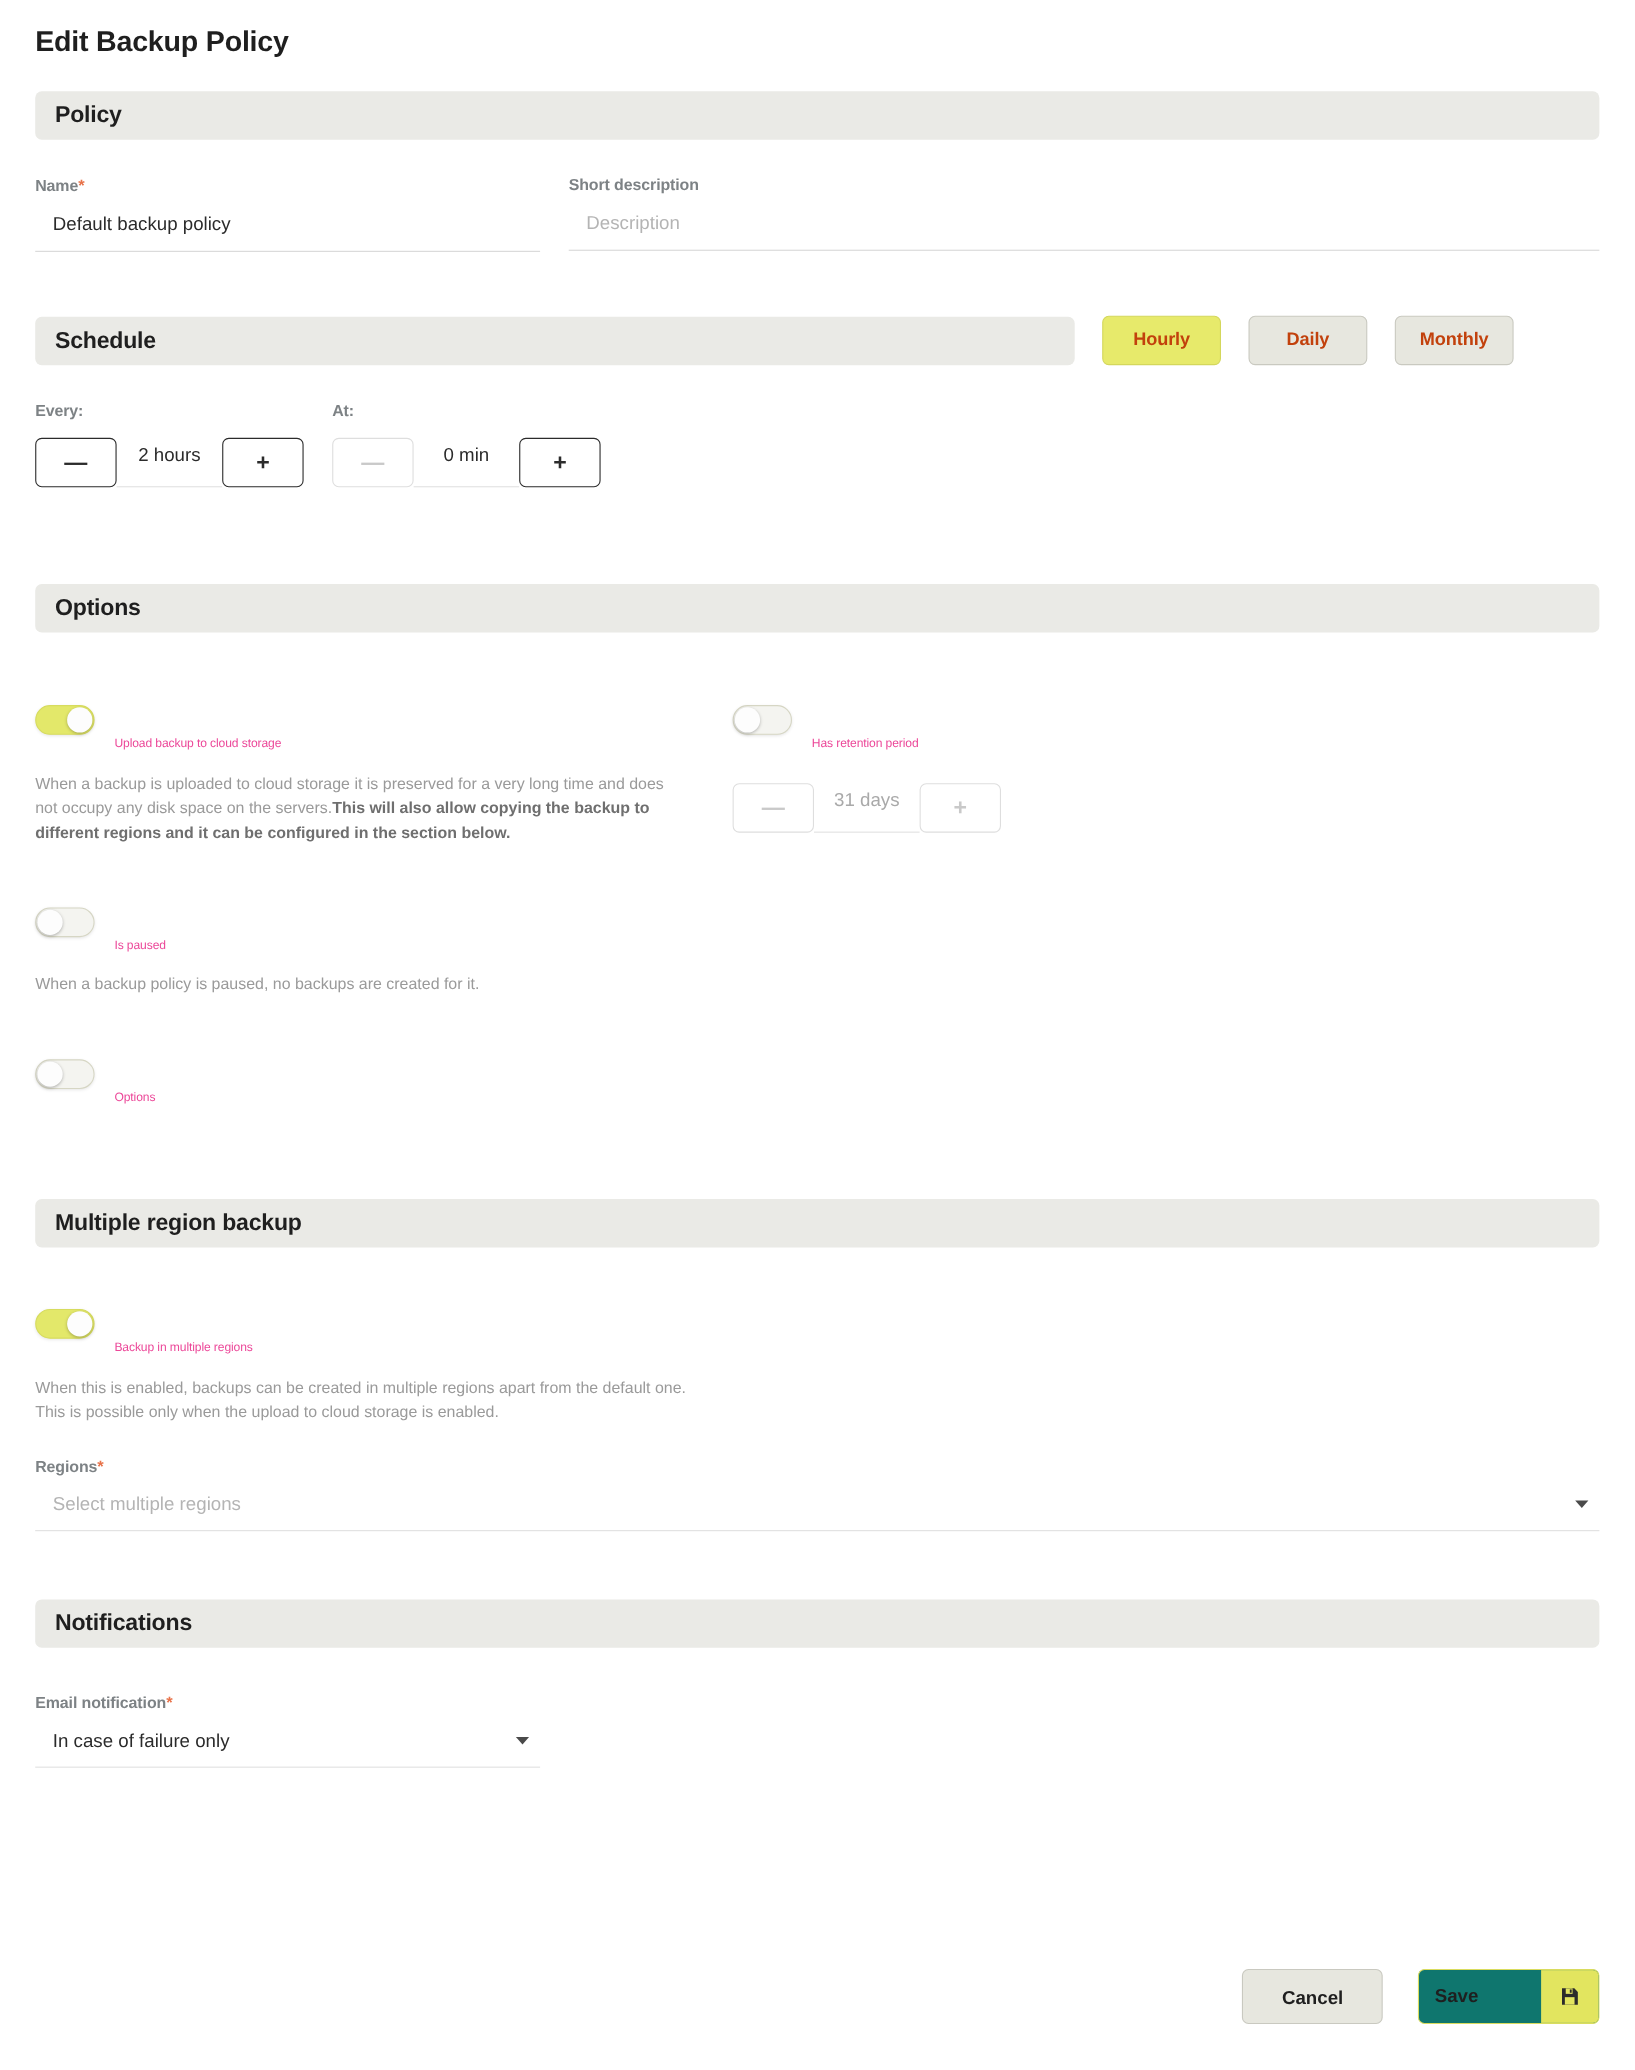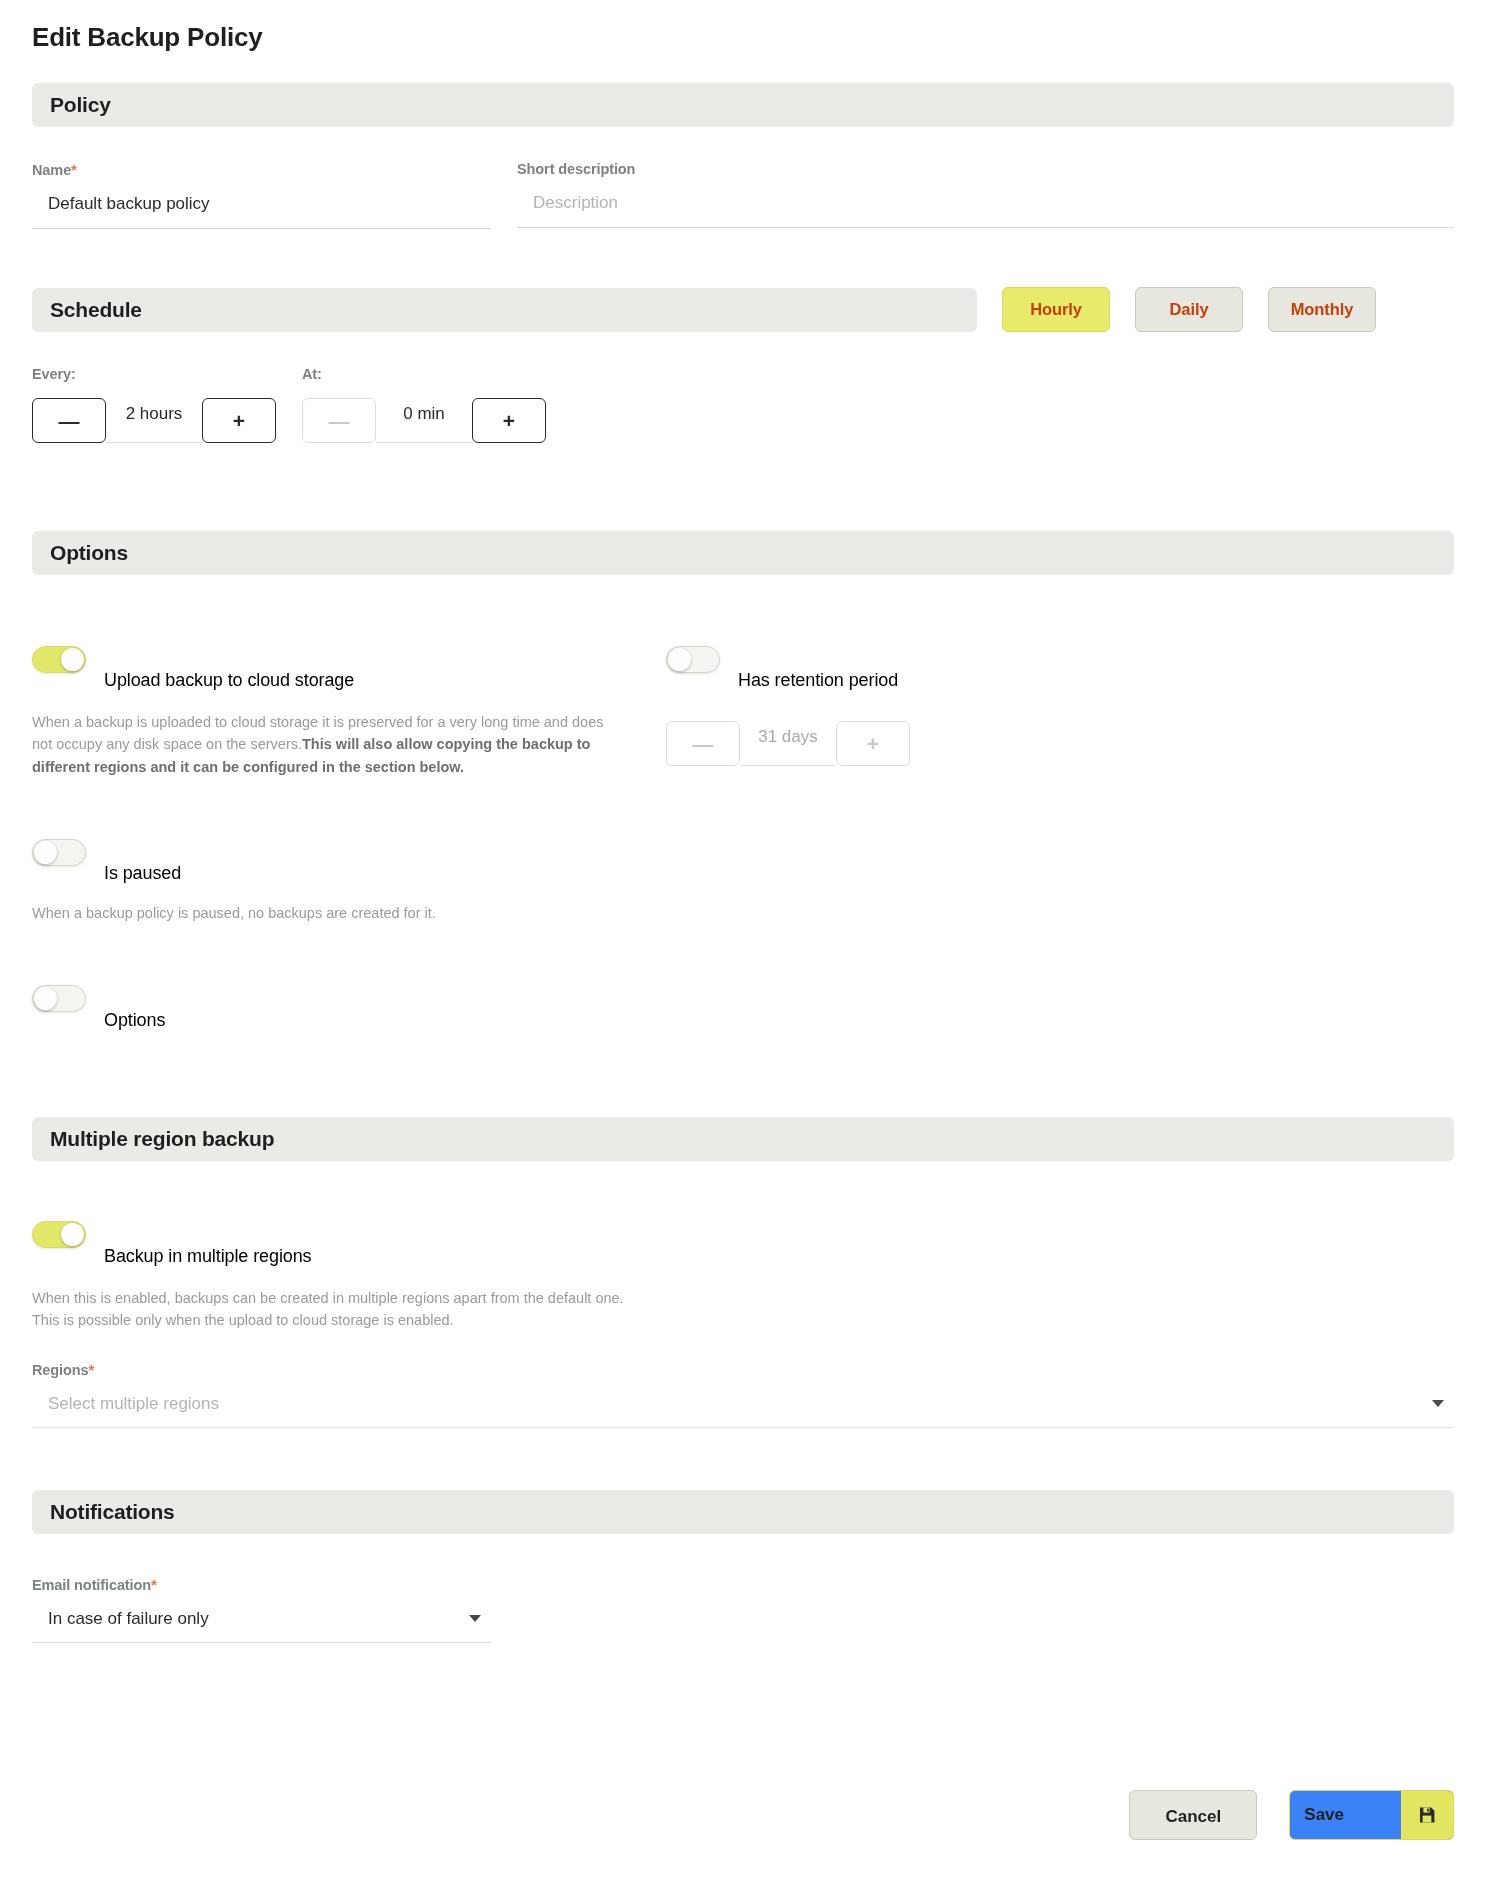--- a/index.html
+++ b/index.html
@@ -159,22 +159,22 @@
     left: 1px;
     width: 23px;
     height: 23px;
     border-radius: 50%;
     background: #fdfdfd;
     box-shadow: 0 1px 3px rgba(0,0,0,0.28);
     transition: left .15s;
   }
   .toggle.on .knob { left: 28px; }
   .toggle-label {
-    font-size: 18px;
-    color: #000000;
+    font-size: 11px;
+    color: #ec4899;
     letter-spacing: -0.1px;
     margin-top: 43px;
   }
 
   .help-text {
     font-size: 14.5px;
     color: #9a9a9a;
     line-height: 1.55;
     max-width: 578px;
   }
@@ -218,21 +218,21 @@
     font-size: 17px;
     font-weight: bold;
     font-family: "Liberation Sans", sans-serif;
     cursor: pointer;
   }
   .btn-save {
     height: 50px;
     min-width: 158px;
     border-radius: 6px;
     border: 1px solid #d9dc5f;
-    background: #3b82f6;
+    background: #0f766e;
     color: #1f1f1f;
     font-size: 17px;
     font-weight: bold;
     font-family: "Liberation Sans", sans-serif;
     cursor: pointer;
     display: flex;
     align-items: center;
     padding: 0;
     overflow: hidden;
     gap: 43px;

